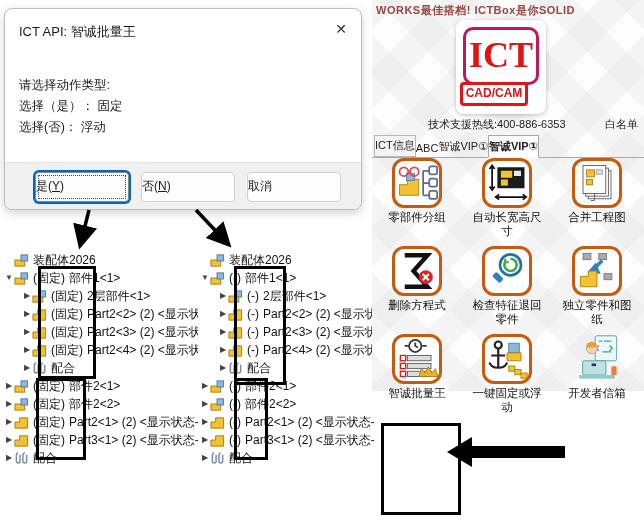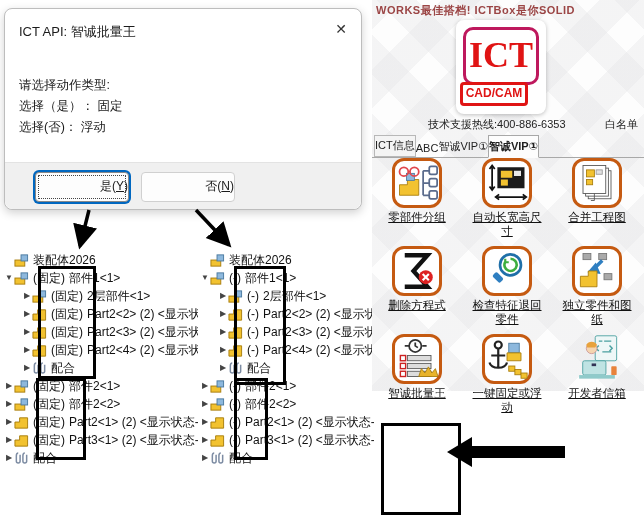--- a/index.html
+++ b/index.html
@@ -19,21 +19,21 @@
   .dlg-close{position:absolute;right:14px;top:12px;font-size:14px;color:#333;cursor:pointer;line-height:16px;}
   .dlg-body{position:absolute;left:14px;top:66px;font-size:12.5px;line-height:21px;color:#1b1b1b;}
   .dlg-footer{
     position:absolute;left:0;bottom:0;width:100%;height:46px;
     background:#f0f0f0;border-top:1px solid #e3e3e3;
     border-radius:0 0 8px 8px;
   }
   .btn{
     position:absolute;top:9px;width:92px;height:28px;
     background:#fdfdfd;border:1px solid #d0d0d0;border-radius:4px;
-    font-size:12px;text-align:right;line-height:26px;color:#1b1b1b;cursor:pointer;
+    font-size:12px;text-align:left;line-height:26px;color:#1b1b1b;cursor:pointer;
   }
   .btn.focused{
     border:1px solid #888;
     box-shadow:0 0 0 2px #0067c0;
     outline:1px dotted #444;outline-offset:-4px;
   }
   .btn .mn{text-decoration:underline;}
   
   .tree{position:absolute;top:251px;width:196px;font-size:12px;}
   .tree.left{left:2px;}
@@ -81,21 +81,20 @@
   .tab{padding:2px 0 3px;cursor:pointer;white-space:nowrap;}
   .tab.boxed{border:1px solid #b8b8b8;background:#f4f4f4;margin-left:2px;}
   .tab.active{
     border:1px solid #a8a8a8;border-bottom:1px solid #fdfdfd;
     background:#fdfdfd;font-weight:bold;margin-bottom:-1px;padding-top:3px;
   }
   .toolgrid{
     position:absolute;left:0;top:158px;width:272px;
     display:grid;grid-template-columns:repeat(3,90px);grid-auto-rows:88px;
     justify-items:center;
-    text-decoration:underline;
   }
   .tool{display:flex;flex-direction:column;align-items:center;cursor:pointer;}
   .tool-ic{
     width:50px;height:50px;background:#fff;border:3px solid #c55a11;border-radius:12px;
     display:flex;align-items:center;justify-content:center;box-sizing:border-box;
   }
   .tool-ic.noborder{border:none;background:transparent;border-radius:0;}
   .tool-lb{
     margin-top:3px;width:74px;text-align:center;font-size:11.5px;line-height:1.2;color:#111;
   }
@@ -109,20 +108,21 @@
   <div class="dlg-title">ICT API: 智诚批量王</div>
   <div class="dlg-close">✕</div>
   <div class="dlg-body">
     <div>请选择动作类型:</div>
     <div>选择（是）： 固定</div>
     <div>选择(否)： 浮动</div>
   </div>
   <div class="dlg-footer">
     <div class="btn focused" style="left:30px;"><span>是(</span><span class="mn">Y</span><span>)</span></div>
     <div class="btn" style="left:136px;"><span>否(</span><span class="mn">N</span><span>)</span></div>
+    <div class="btn" style="left:242px;">取消</div>
   </div>
 </div>
 
 <div class="tree left" id="tree-left">
     <div class="tree-row lvl0">
       <span class="twist"></span>
       <span class="ticon"><svg width="15" height="15" viewBox="0 0 16 16">
           <rect x="1" y="7.5" width="10.5" height="6.5" fill="#f2c230" stroke="#a87d0c"></rect>
           <rect x="7.5" y="2" width="7" height="6.5" fill="#8db8dd" stroke="#4a7aa0"></rect>
         </svg></span>

